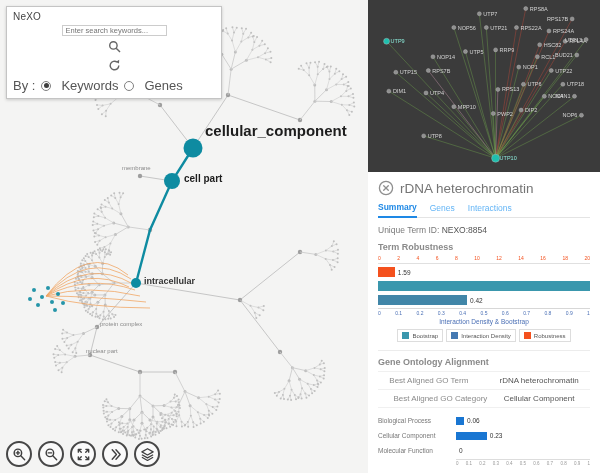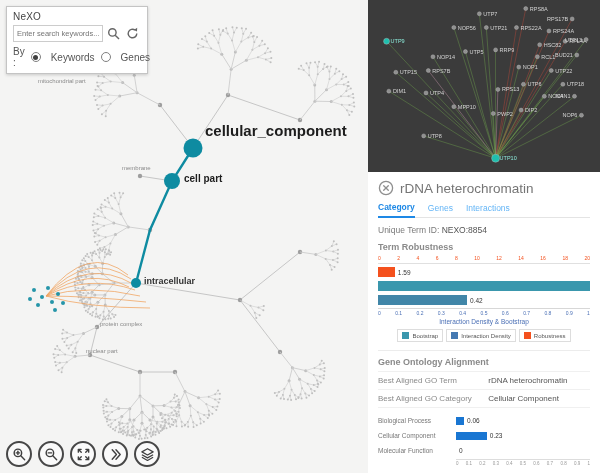--- a/index.html
+++ b/index.html
@@ -5,27 +5,27 @@
   html,body{margin:0;padding:0;}
   body{width:600px;height:473px;overflow:hidden;font-family:"Liberation Sans",sans-serif;background:#fff;}
   .app{display:flex;width:600px;height:473px;}
 
   
   .left-pane{position:relative;flex:0 0 368px;width:368px;height:473px;background:#f4f4f3;overflow:hidden;}
   #tree-svg{position:absolute;left:0;top:0;}
   #tree-labels{position:absolute;inset:0;pointer-events:none;}
   #tree-labels span{position:absolute;white-space:nowrap;pointer-events:auto;}
 
-  .search-panel{position:absolute;top:6px;left:6px;width:142px;background:#fff;border:1px solid #c4c4c4;
+  .search-panel{position:absolute;top:6px;left:6px;width:216px;background:#fff;border:1px solid #c4c4c4;
     box-shadow:0 1px 3px rgba(0,0,0,.18);padding:4px 6px 5px;box-sizing:border-box;}
   .brand{font-size:10px;color:#444;margin-bottom:3px;letter-spacing:.2px;}
-  .search-row{display:flex;align-items:center;gap:2px;}
+  .search-row{display:flex;align-items:center;gap:2px;flex-direction:column;}
   .search-input{flex:1;min-width:0;height:15px;font-size:7.5px;border:1px solid #ccc;padding:0 3px;color:#555;font-family:inherit;background:#fff;}
   .icon-btn{width:17px;height:17px;padding:1px;background:none;border:none;cursor:pointer;display:flex;align-items:center;justify-content:center;}
-  .by-row{display:flex;align-items:center;gap:6px;margin-top:4px;font-size:10px;color:#555;}
+  .by-row{display:flex;align-items:center;gap:6px;margin-top:4px;font-size:13px;color:#555;}
   .radio-opt{display:flex;align-items:center;gap:10px;cursor:pointer;}
   .radio{width:8px;height:8px;border:1px solid #808080;border-radius:50%;display:inline-block;position:relative;background:#fff;}
   .radio.checked::after{content:"";position:absolute;inset:1.5px;background:#3f3f3f;border-radius:50%;}
 
   .zoom-controls{position:absolute;left:6px;bottom:6px;display:flex;gap:6px;}
   .ctrl-btn{width:26px;height:26px;border-radius:50%;border:2px solid #474747;background:rgba(250,250,250,.85);
     display:flex;align-items:center;justify-content:center;padding:0;cursor:pointer;}
 
   
   .right-pane{flex:1;display:flex;flex-direction:column;width:232px;}
@@ -52,21 +52,21 @@
   .bottom-axis{border-top:1px solid #d7d7d7;padding-top:2px;margin-top:2px;}
   .rob-row{display:flex;align-items:center;height:12px;margin:2px 0;}
   .rob-bar{height:10px;flex:0 0 auto;}
   .bar-value{font-size:6.5px;color:#333;margin-left:3px;}
   .axis-label{text-align:center;font-size:6.5px;color:#4a6fb5;margin-top:2px;}
   .legend{display:flex;gap:3px;margin-top:4px;justify-content:center;}
   .legend-item{display:flex;align-items:center;gap:3px;border:1px solid #ddd;padding:2px 4px;font-size:6px;color:#555;background:#fff;cursor:pointer;}
   .swatch{width:7px;height:7px;display:inline-block;flex:0 0 7px;}
 
   .go-rows{border-top:1px solid #f0f0f0;}
-  .go-row{display:flex;font-size:8px;padding:4px 0;border-bottom:1px solid #f0f0f0;}
+  .go-row{display:flex;font-size:8px;padding:4px 0;border-bottom:1px solid #f0f0f0;justify-content:center;}
   .go-row-label{width:52%;color:#8a8a8a;flex:0 0 52%;}
   .go-row-value{color:#555;}
 
   .go-chart{margin-top:6px;}
   .go-chart-row{display:flex;align-items:center;height:13px;margin:2px 0;}
   .go-cat{flex:0 0 78px;width:78px;font-size:6.5px;color:#777;}
   .go-bar-wrap{flex:1;display:flex;align-items:center;}
   .go-bar{height:8px;flex:0 0 auto;}
   .go-axis{display:flex;justify-content:space-between;margin-left:78px;font-size:4.5px;color:#999;border-top:1px solid #ddd;padding-top:1px;}
 </style>
@@ -1529,21 +1529,21 @@
           <svg width="16" height="16" viewBox="0 0 16 16" fill="none" stroke="#8f8f8f" stroke-width="1.3" stroke-linecap="round">
             <circle cx="8" cy="8" r="6.6"></circle>
               <line x1="5.7" y1="5.7" x2="10.3" y2="10.3"></line>
               <line x1="10.3" y1="5.7" x2="5.7" y2="10.3"></line>
           </svg>
         </button>
         <span class="details-title">rDNA heterochromatin</span>
       </div>
 
       <div class="tabs" id="tabs">
-          <button class="tab active">Category</button>
+          <button class="tab active">Summary</button>
           <button class="tab">Genes</button>
           <button class="tab">Interactions</button>
         </div>
 
       <div class="term-id">
         <span>Unique Term ID:</span>
         <span class="val">NEXO:8854</span>
       </div>
 
       <div class="section-heading">Term Robustness</div>

